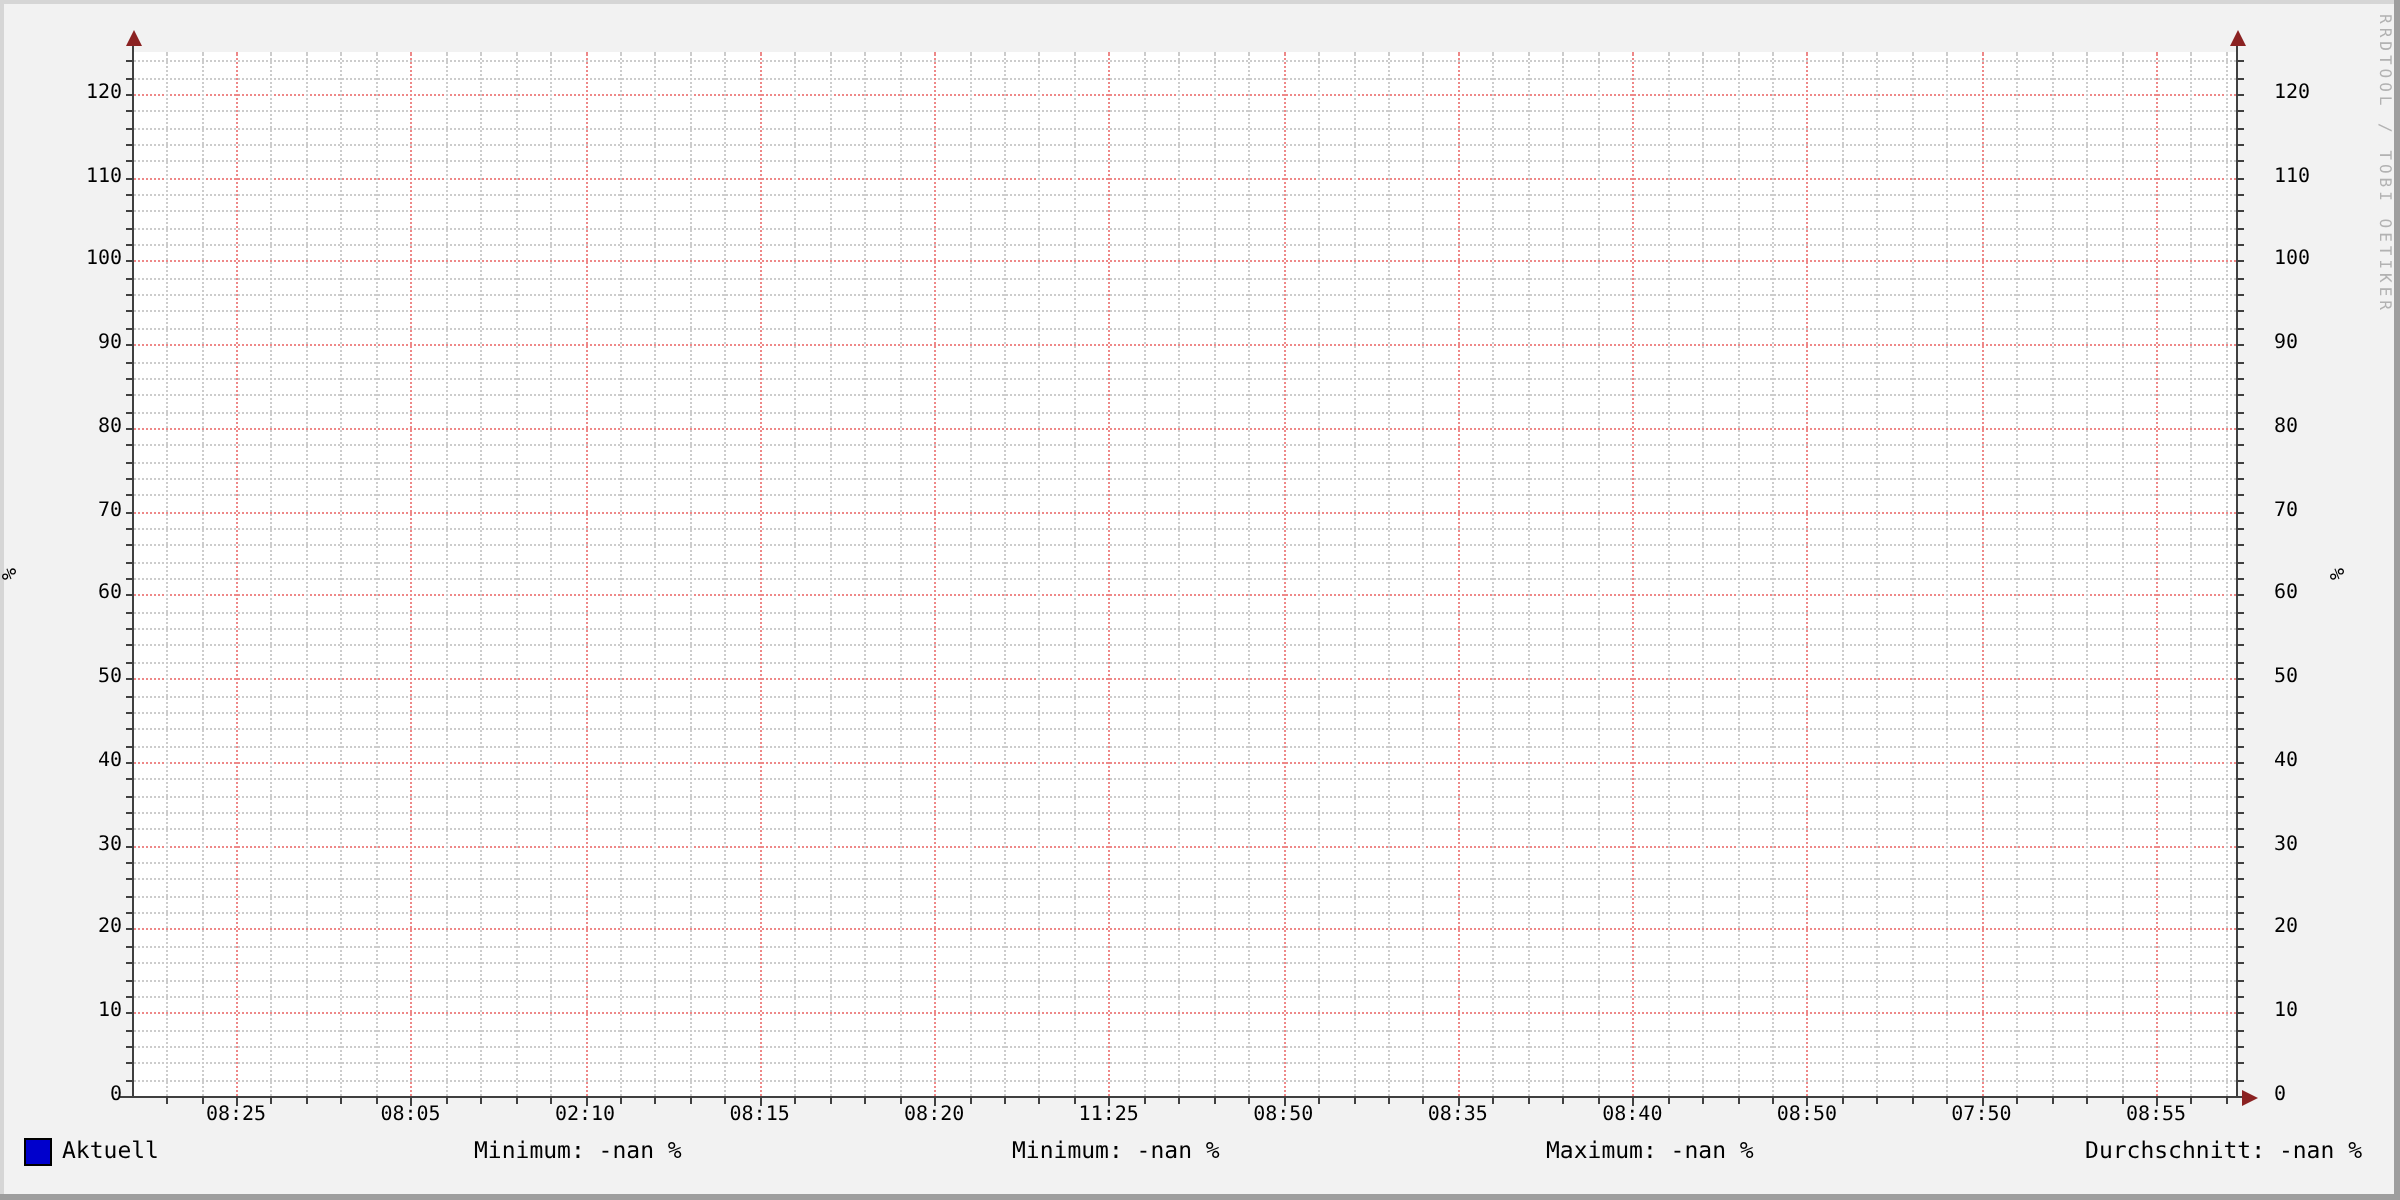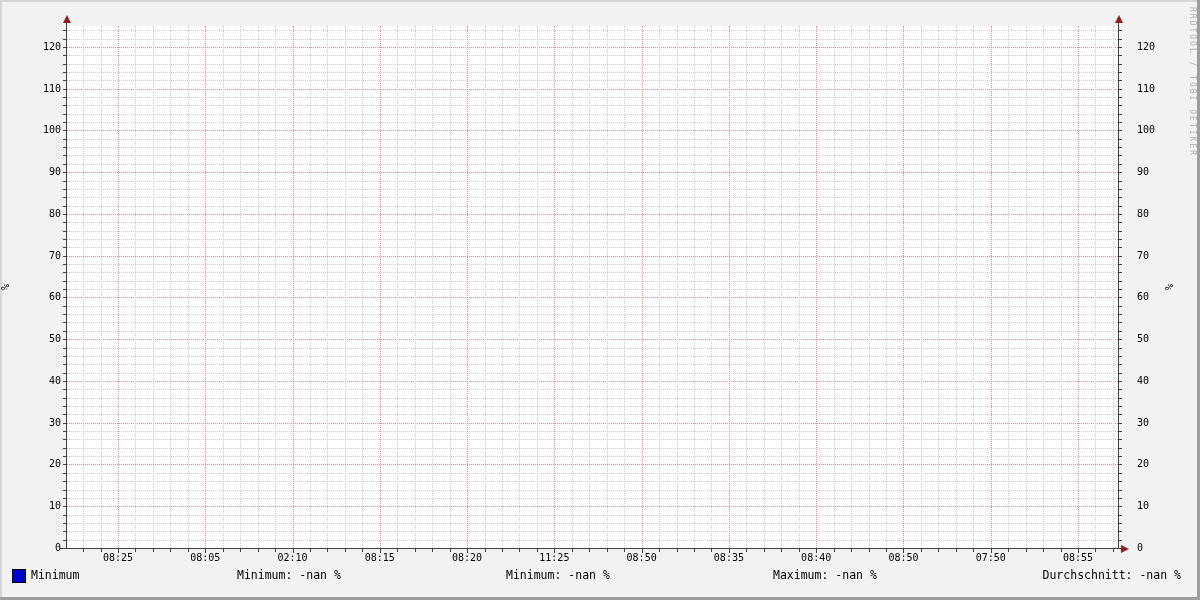--- a/index.html
+++ b/index.html
@@ -193,21 +193,21 @@
   <div class="axis axis-x"></div>
 
   <div class="arrow-up" style="left:63px;top:15px;"></div>
   <div class="arrow-up" style="left:1115px;top:15px;"></div>
   <div class="arrow-right" style="left:1121px;top:545px;"></div>
 
   <div class="unit unit-left">%</div>
   <div class="unit unit-right">%</div>
 
   <div class="legend-swatch" style="background: rgb(0, 0, 204);"></div>
-  <div class="legend-item" style="left:31px;top:569px;">Minimum</div>
+  <div class="legend-item" style="left:31px;top:569px;">Aktuell</div>
   <div class="legend-item" style="left:237px;top:569px;">Minimum: -nan %</div>
   <div class="legend-item" style="left:506px;top:569px;">Minimum: -nan %</div>
   <div class="legend-item" style="left:773px;top:569px;">Maximum: -nan %</div>
   <div class="legend-item" style="right:19px;top:569px;">Durchschnitt: -nan %</div>
 
 
 <div style="position: absolute; left: 63px; width: 3px; top: 539.648px; height: 1px; background: rgb(64, 64, 64);"></div>
     <div style="position: absolute; left: 1119px; width: 3px; top: 539.648px; height: 1px; background: rgb(64, 64, 64);"></div>
     <div style="position: absolute; left: 63px; width: 3px; top: 531.296px; height: 1px; background: rgb(64, 64, 64);"></div>
     <div style="position: absolute; left: 1119px; width: 3px; top: 531.296px; height: 1px; background: rgb(64, 64, 64);"></div>

